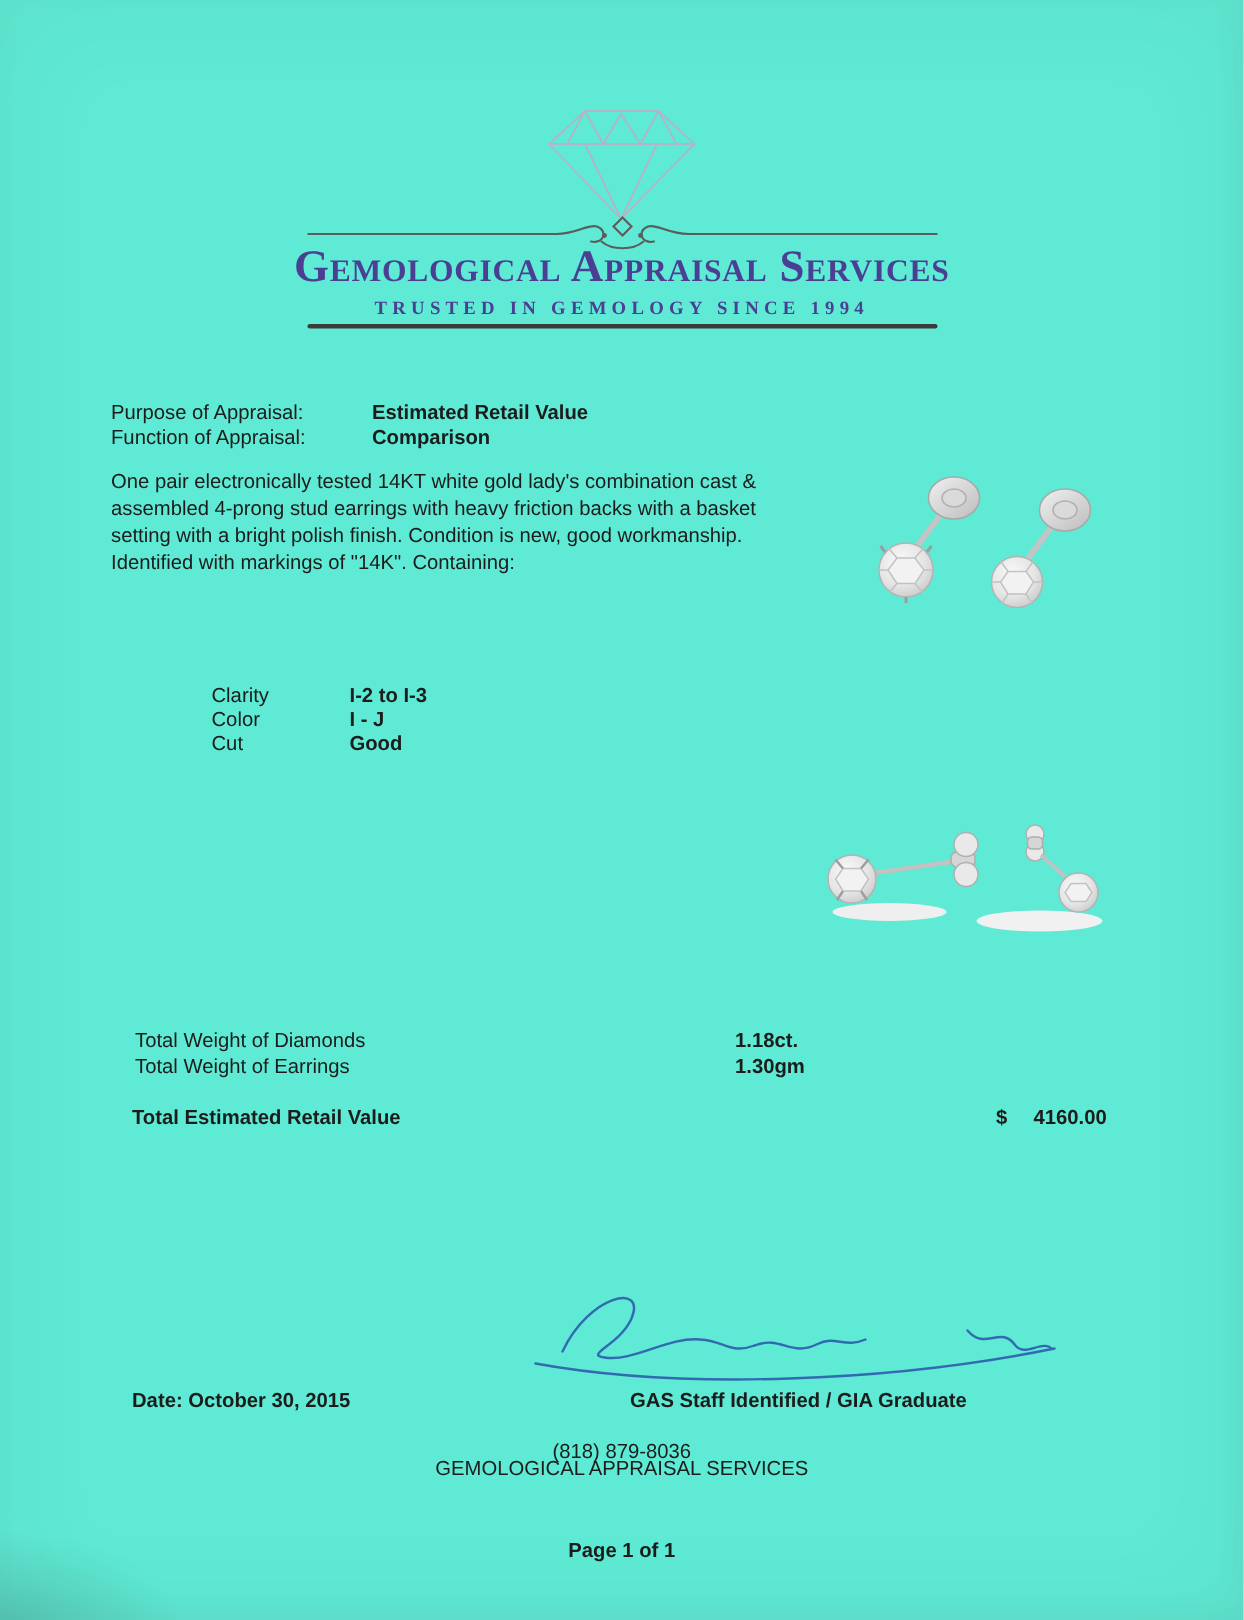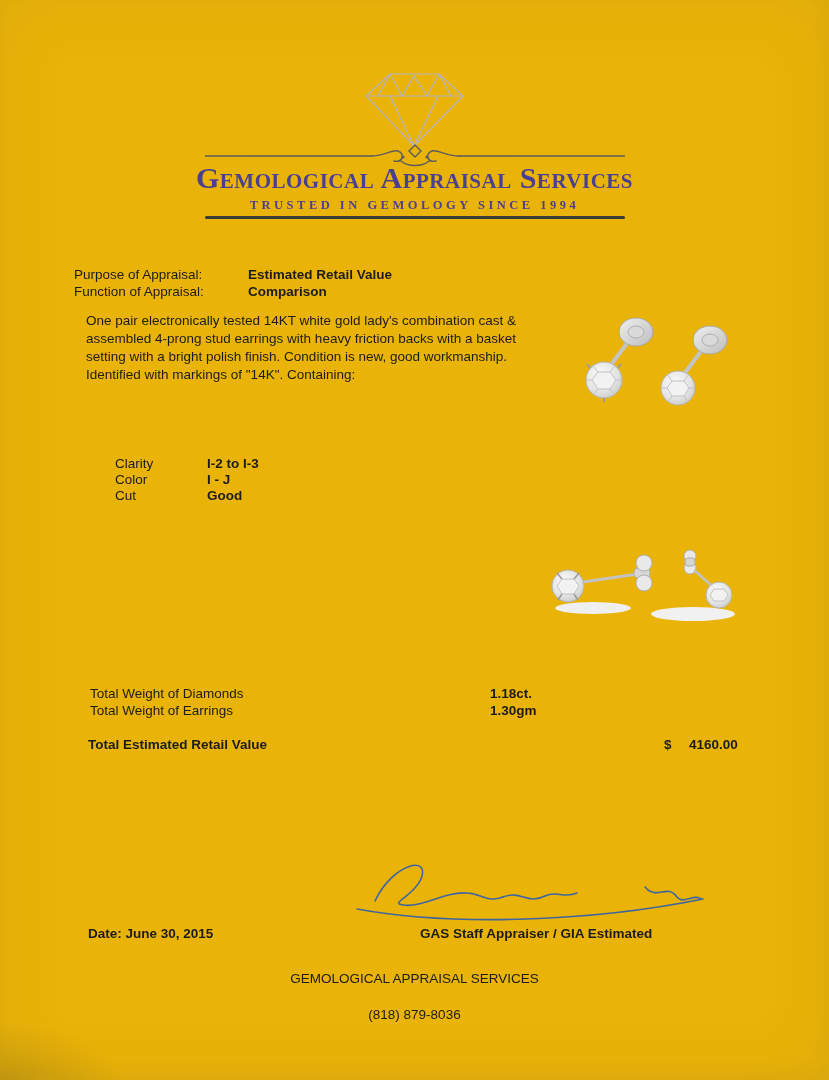--- a/index.html
+++ b/index.html
@@ -1,18 +1,18 @@
 <!DOCTYPE html>
 <html style="--brand: #4b3f94; --signature: #2f5fae; --ink: #1c1c1c;"><head>
 <meta charset="utf-8">
 <style>
   html,body{margin:0;padding:0;background:#e9e9e9;}
   .scan{
     position:relative;width:829px;height:1080px;margin:0 auto;
-    background:#eab308;overflow:hidden;
+    background:#5eead4;overflow:hidden;
     font-family:"Liberation Sans",sans-serif;color:var(--ink,#1c1c1c);
     box-shadow:inset 0 0 70px rgba(90,90,90,.07), inset -4px -8px 16px rgba(70,70,70,.05);
   }
   .scan::after{
     content:"";position:absolute;left:0;bottom:0;width:120px;height:60px;
     background:radial-gradient(ellipse at 0% 100%, rgba(40,40,40,.16), rgba(40,40,40,0) 70%);
     pointer-events:none;
   }
   .abs{position:absolute;}
   
@@ -26,38 +26,38 @@
   .tagline{
     left:0;top:198px;width:829px;text-align:center;
     font-family:"Liberation Serif",serif;font-size:12.5px;font-weight:700;
     letter-spacing:3.5px;color:var(--brand,#4b3f94);
   }
   .rule{left:205px;top:216px;width:420px;height:3px;background:#3b3b3b;border-radius:2px;}
   
   .bodytxt{font-size:13.5px;line-height:1.2;}
   .row-label{left:74px;width:160px;}
   .row-value{left:248px;font-weight:700;}
-  .para{left:86px;width:452px;line-height:1.33;}
+  .para{left:74px;width:452px;line-height:1.33;}
   .grade-row{left:115px;width:330px;}
-  .grade-label{display:inline-block;width:92px;}
+  .grade-label{display:inline-block;width:92px;margin-left:26px;}
   .grade-value{font-weight:700;}
   
   .tot-label{left:90px;}
   .tot-value{left:490px;font-weight:700;}
   .retail-label{left:88px;font-weight:700;}
   .retail-cur{left:664px;font-weight:700;}
   .retail-val{left:689px;font-weight:700;}
   
   .sig{left:345px;top:843px;}
   .date-line{left:88px;top:926px;font-weight:700;font-size:13.5px;}
   .appraiser-line{left:420px;top:926px;font-weight:700;font-size:13.5px;}
   .foot{left:0;width:829px;text-align:center;font-size:13.5px;}
   .foot-company{top:971px;}
   .foot-address{top:989px;}
-  .foot-phone{top:1007px;}
+  .foot-phone{top:960px;}
   .foot-page{top:1026px;font-weight:700;}
   svg{display:block;}
 </style>
 </head>
 <body>
 
 <div class="scan">
 
   <svg class="abs logo" width="125" height="85" viewBox="0 0 125 85">
     <g fill="none" stroke="#b4b4c6" stroke-width="1.2">
@@ -167,19 +167,20 @@
 
   <svg class="abs sig" width="370" height="85" viewBox="0 0 370 85">
     <g fill="none" stroke="var(--signature,#2f5fae)" stroke-width="1.6" stroke-linecap="round" opacity=".92">
       <path d="M30,58 C48,20 86,12 76,36 C68,54 44,60 58,62 C78,65 100,48 122,50 C138,51 142,60 158,54"></path>
       <path d="M158,54 C176,47 182,62 200,53 C212,47 218,56 232,50"></path>
       <path d="M12,66 C110,84 250,78 358,56"></path>
       <path d="M300,44 C312,58 322,40 332,54 C338,62 350,50 356,56"></path>
     </g>
   </svg>
 
-  <div class="abs date-line">Date: June 30, 2015</div>
-  <div class="abs appraiser-line">GAS Staff Appraiser / GIA Estimated</div>
+  <div class="abs date-line">Date: October 30, 2015</div>
+  <div class="abs appraiser-line">GAS Staff Identified / GIA Graduate</div>
 
   <div class="abs foot foot-company">GEMOLOGICAL APPRAISAL SERVICES</div>
   <div class="abs foot foot-phone">(818) 879-8036</div>
+  <div class="abs foot foot-page">Page 1 of 1</div>
 
 </div>
 
 </body></html>

